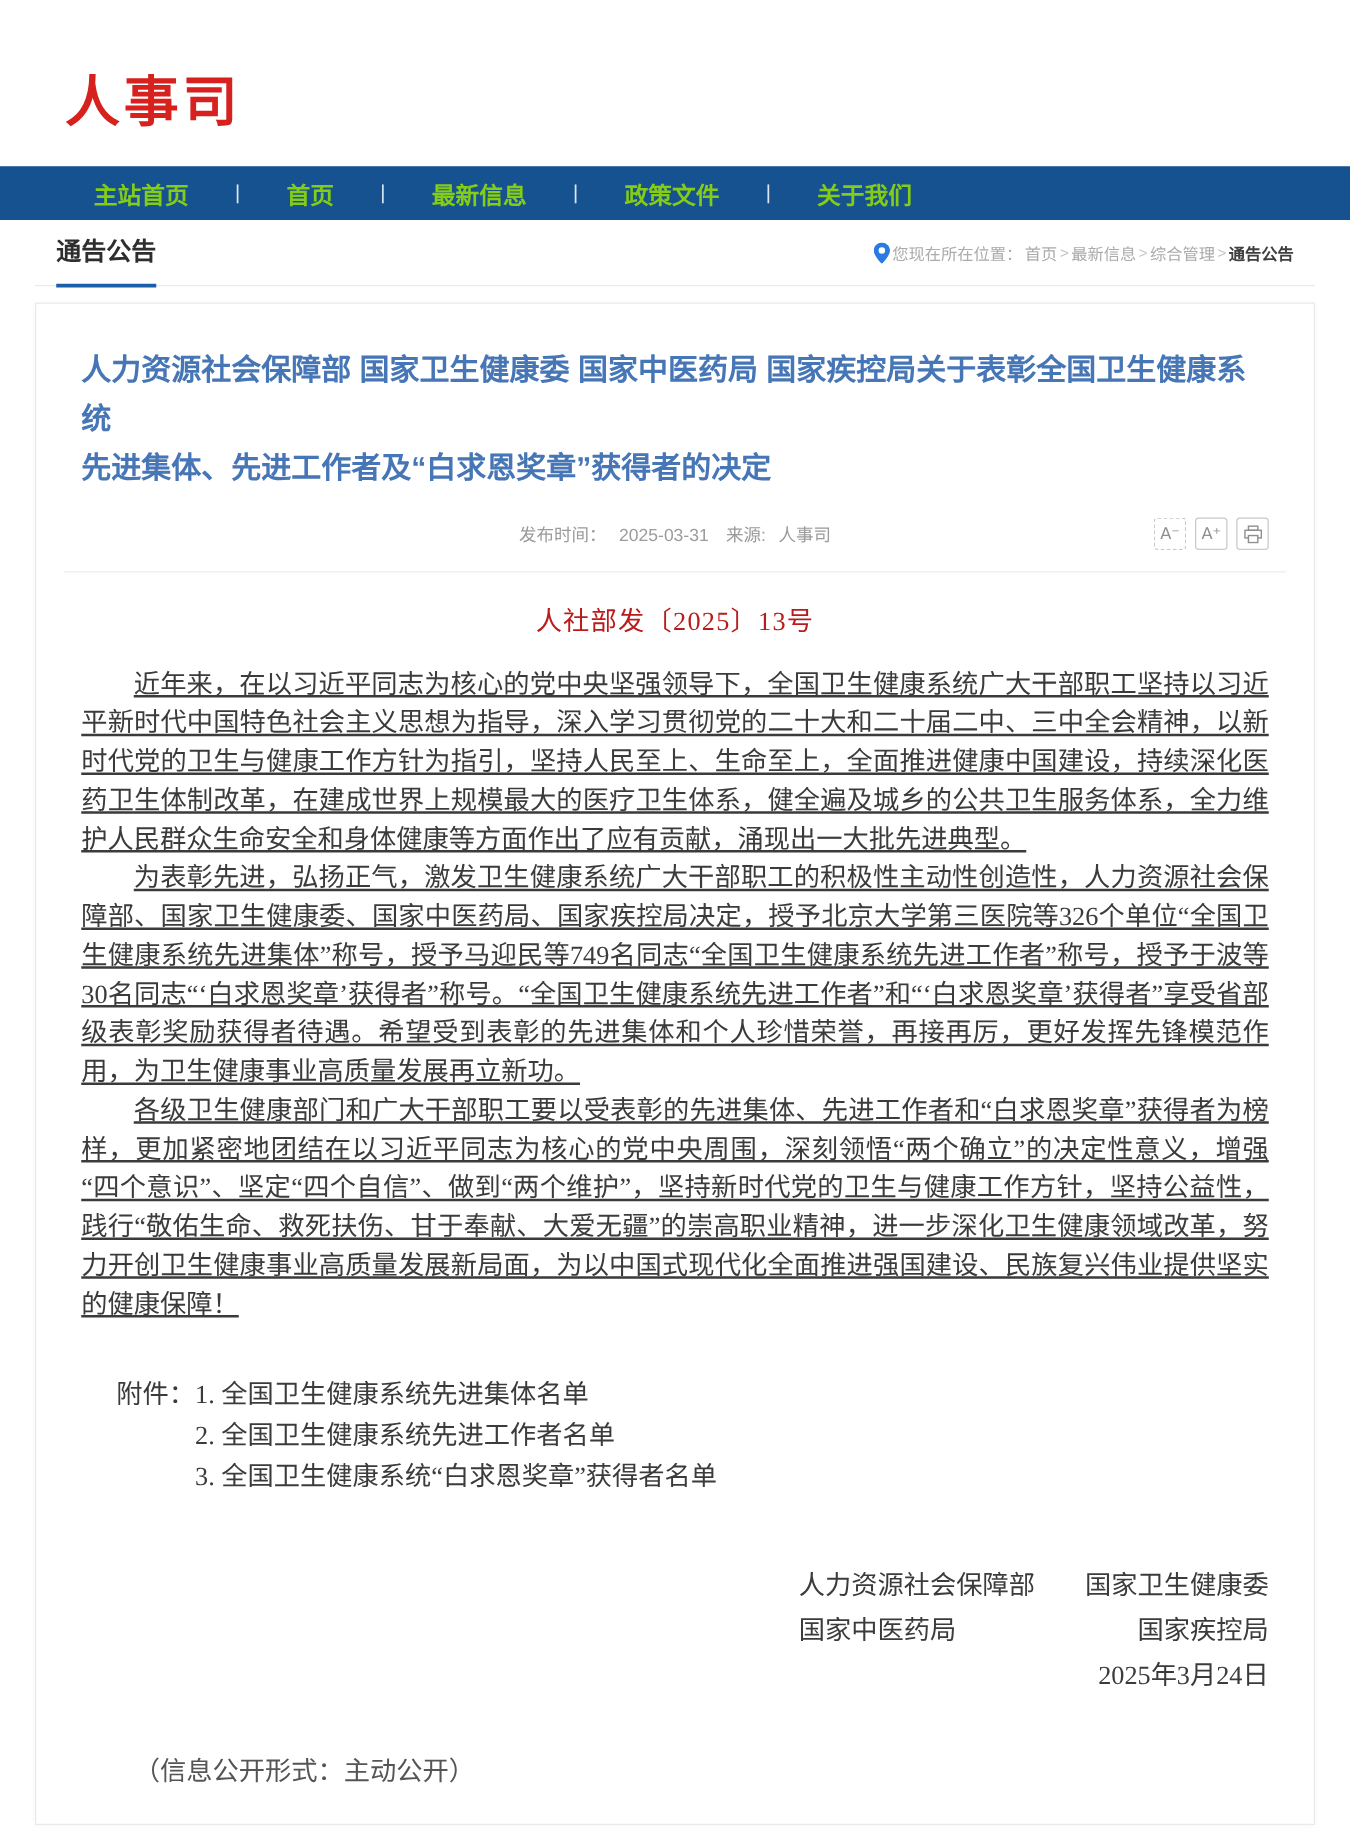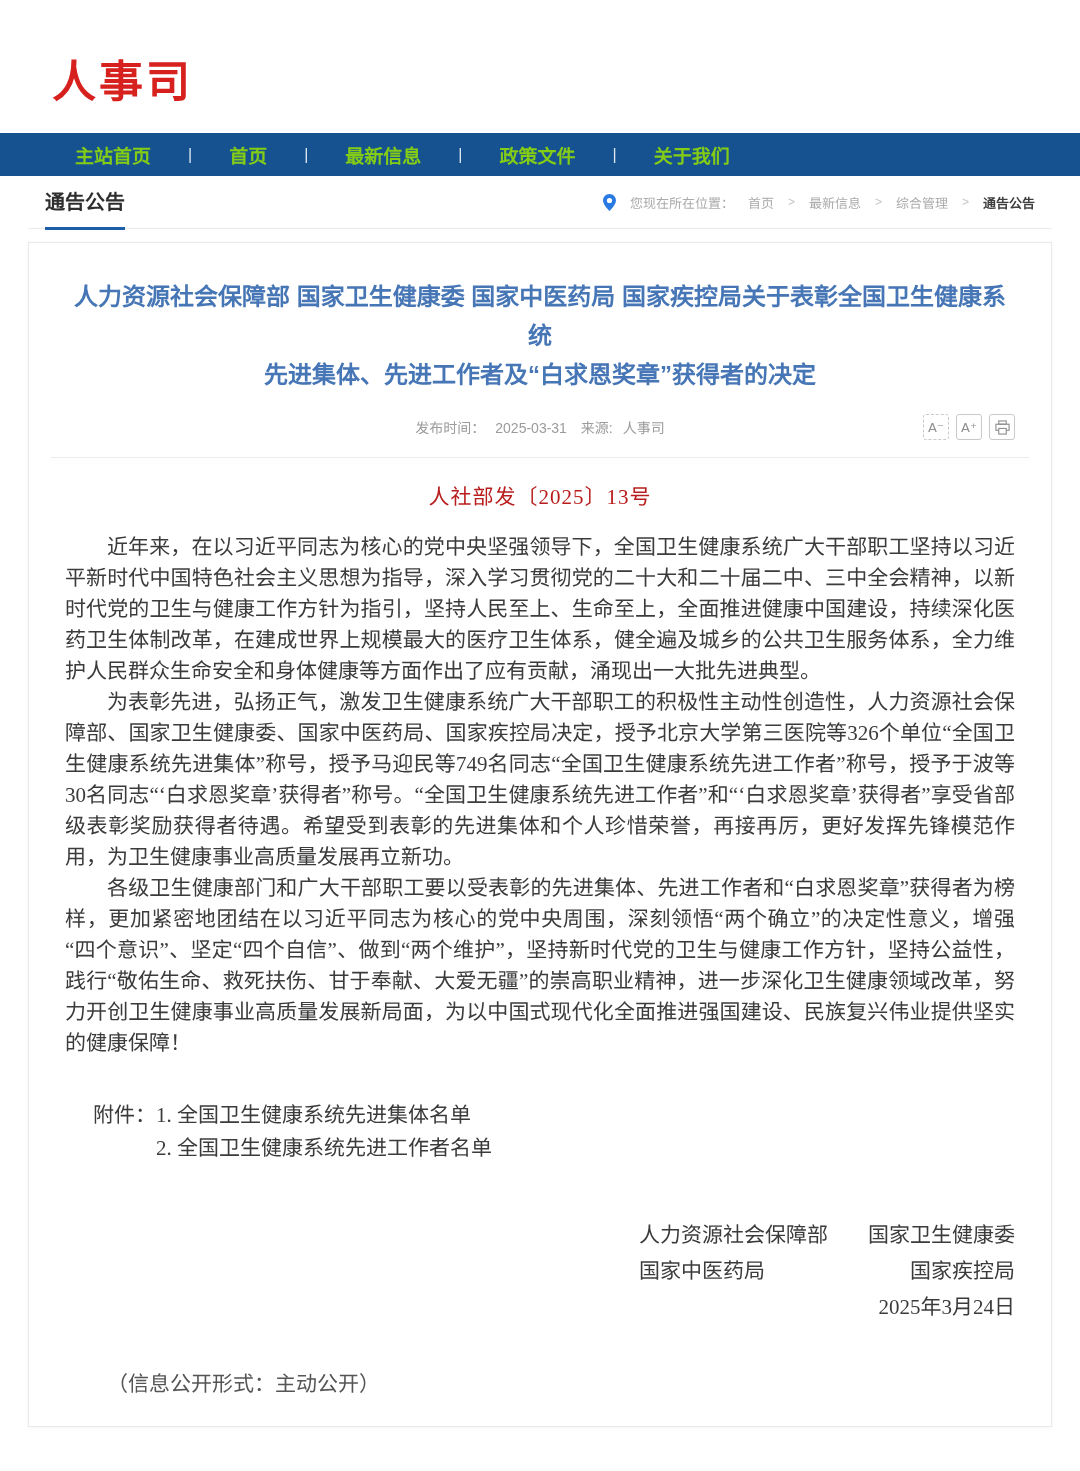--- a/index.html
+++ b/index.html
@@ -14,46 +14,46 @@
   
   .main-nav { height:43px; background:#15528f; display:flex; align-items:center; padding-left:75px; gap:37px; }
   .main-nav a { color:#84cc16; font-size:19px; font-weight:700; text-decoration:none; cursor:pointer; }
   .main-nav .sep { color:#dce7f2; font-size:16px; }
 
   
   .crumb-row { margin:0 28px; height:53px; display:flex; align-items:center; justify-content:space-between;
                border-bottom:1px solid #eaeaea; padding:0 17px; }
   .section-title { font-size:20px; font-weight:700; color:#2e2e2e; position:relative; height:53px; line-height:53px; }
   .section-title::after { content:""; position:absolute; left:0; bottom:-1px; width:100%; height:3px; background:#1c5fa8; }
-  .crumbs { display:flex; align-items:center; gap:14px; font-size:13px; color:#ababab; }
+  .crumbs { display:flex; align-items:center; gap:2px; font-size:13px; color:#ababab; }
   .crumbs a { color:#ababab; text-decoration:none; cursor:pointer; }
   .crumbs .csep { color:#c6c6c6; font-size:12px; }
   .crumbs .cur { color:#3f3f3f; font-weight:700; }
   .pin { width:13px; height:17px; flex:none; }
 
   
   .doc-box { margin:13px 28px 0; border:1px solid #e9e9e9; box-shadow:0 1px 5px rgba(0,0,0,.04);
              padding:34px 36px 26px; background:#fff; }
-  .title { text-align:center; color:#4676b5; font-size:24px; font-weight:600; line-height:39px; }
+  .title { text-align:left; color:#4676b5; font-size:24px; font-weight:600; line-height:39px; }
   .meta-row { position:relative; margin-top:20px; height:28px; }
   .meta { position:absolute; left:0; right:0; text-align:center; font-size:14px; color:#9b9b9b; line-height:28px; }
   .meta span { margin:0 5px;text-align:right; }
   .tools { position:absolute; right:0; top:0; display:flex; gap:7px; }
   .tool-btn { width:26px; height:26px; border:1px solid #c9c9c9; border-radius:3px; background:#fff; color:#8f8f8f;
               font-size:13px; display:flex; align-items:center; justify-content:center;
               font-family:"DejaVu Sans",sans-serif; cursor:pointer; }
   .tool-btn.dashed { border-style:dashed; }
   .divider { border:none; border-top:1px solid #ececec; margin:15px -14px 0; }
   .doc-number { text-align:center; font-family:"Liberation Serif","DejaVu Serif",serif; font-size:21px;
                 color:#b91c1c; margin-top:22px; letter-spacing:1px; }
 
   
   .body { margin-top:22px; font-family:"Liberation Serif","DejaVu Serif",serif; font-size:21px; line-height:31px;
           color:#3b3b3b; text-align:justify; }
-  .body p.ind { text-indent:2em; }
+  .body p.ind { text-indent:2em;text-decoration:underline; }
   .attachments { display:flex; margin-top:40px; padding-left:28px; line-height:33px; text-align:left; }
   .att-label { flex:none; }
   .signature { width:376px; margin:52px 0 0 auto; line-height:36px; }
   .sig-row { display:flex; justify-content:space-between; }
   .sig-row.date { justify-content:flex-end; }
   .footer-note { margin-top:44px; text-indent:2em; color:#555; text-align:left; }
 
   .footer-strip { position:absolute; left:0; bottom:0; width:100%; height:13px; background:#ececec; }
 </style>
 </head>
@@ -125,20 +125,21 @@
     <div class="body">
       <p class="ind">近年来，在以习近平同志为核心的党中央坚强领导下，全国卫生健康系统广大干部职工坚持以习近平新时代中国特色社会主义思想为指导，深入学习贯彻党的二十大和二十届二中、三中全会精神，以新时代党的卫生与健康工作方针为指引，坚持人民至上、生命至上，全面推进健康中国建设，持续深化医药卫生体制改革，在建成世界上规模最大的医疗卫生体系，健全遍及城乡的公共卫生服务体系，全力维护人民群众生命安全和身体健康等方面作出了应有贡献，涌现出一大批先进典型。</p>
       <p class="ind">为表彰先进，弘扬正气，激发卫生健康系统广大干部职工的积极性主动性创造性，人力资源社会保障部、国家卫生健康委、国家中医药局、国家疾控局决定，授予北京大学第三医院等326个单位“全国卫生健康系统先进集体”称号，授予马迎民等749名同志“全国卫生健康系统先进工作者”称号，授予于波等30名同志“‘白求恩奖章’获得者”称号。“全国卫生健康系统先进工作者”和“‘白求恩奖章’获得者”享受省部级表彰奖励获得者待遇。希望受到表彰的先进集体和个人珍惜荣誉，再接再厉，更好发挥先锋模范作用，为卫生健康事业高质量发展再立新功。</p>
       <p class="ind">各级卫生健康部门和广大干部职工要以受表彰的先进集体、先进工作者和“白求恩奖章”获得者为榜样，更加紧密地团结在以习近平同志为核心的党中央周围，深刻领悟“两个确立”的决定性意义，增强“四个意识”、坚定“四个自信”、做到“两个维护”，坚持新时代党的卫生与健康工作方针，坚持公益性，践行“敬佑生命、救死扶伤、甘于奉献、大爱无疆”的崇高职业精神，进一步深化卫生健康领域改革，努力开创卫生健康事业高质量发展新局面，为以中国式现代化全面推进强国建设、民族复兴伟业提供坚实的健康保障！</p>
 
       <div class="attachments">
         <span class="att-label">附件：</span>
         <div class="att-items">
           <div>1. 全国卫生健康系统先进集体名单</div>
           <div>2. 全国卫生健康系统先进工作者名单</div>
+          <div>3. 全国卫生健康系统“白求恩奖章”获得者名单</div>
         </div>
       </div>
 
       <div class="signature">
         <div class="sig-row">
           <span>人力资源社会保障部</span>
           <span>国家卫生健康委</span>
         </div>
         <div class="sig-row">
           <span>国家中医药局</span>

